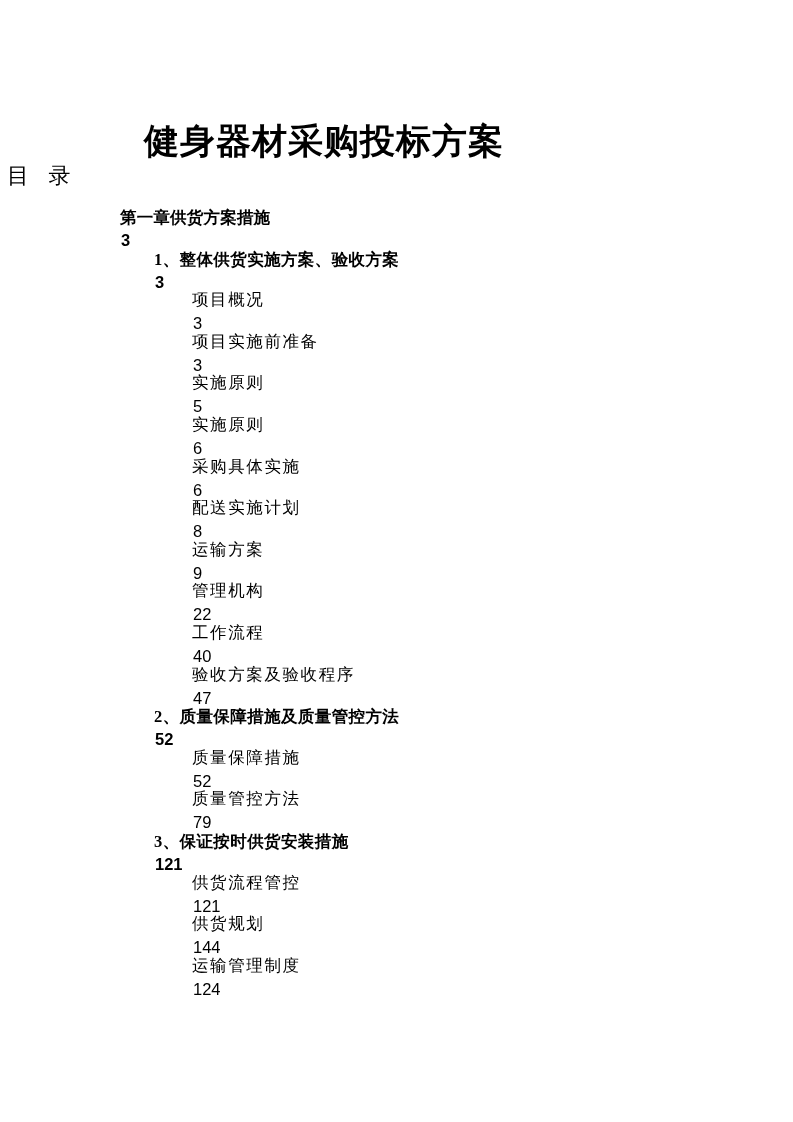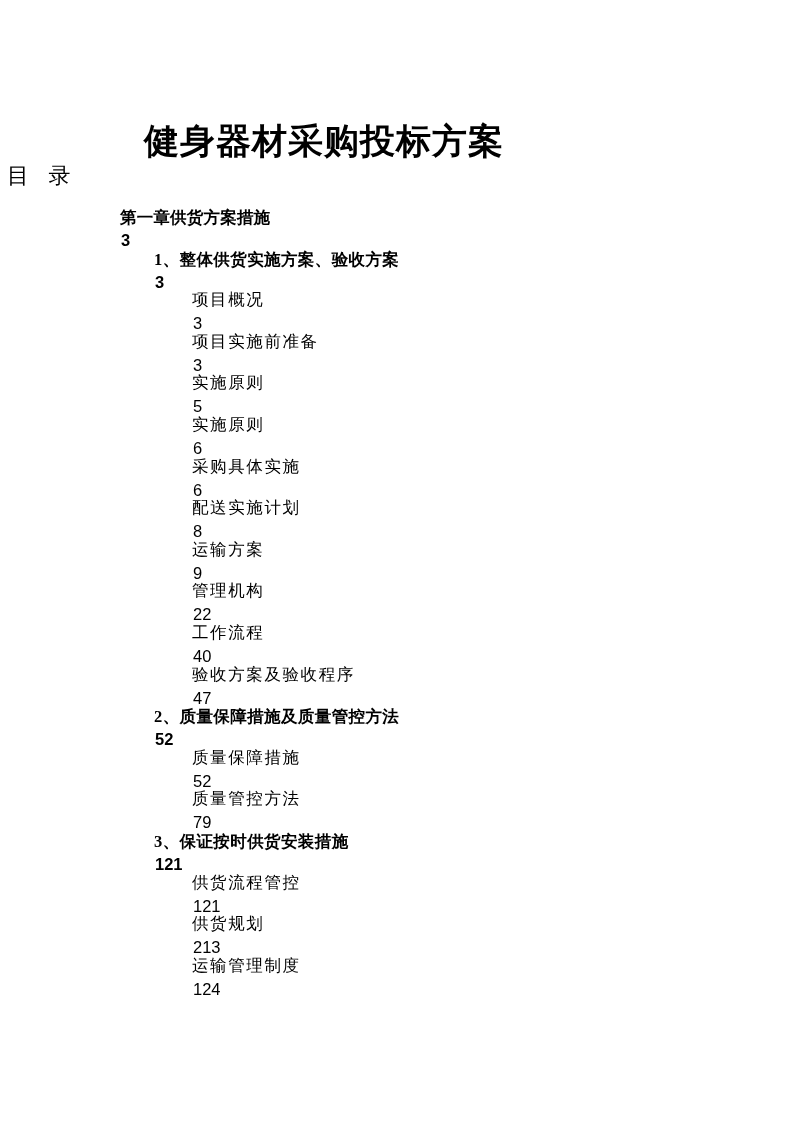--- a/index.html
+++ b/index.html
@@ -213,21 +213,21 @@
         <span class="pg">121</span>
       </div>
       <div class="toc-entry lvl3">
         <span class="txt">供货流程管控</span>
         <span class="leader"></span>
         <span class="pg">121</span>
       </div>
       <div class="toc-entry lvl3">
         <span class="txt">供货规划</span>
         <span class="leader"></span>
-        <span class="pg">213</span>
+        <span class="pg">144</span>
       </div>
       <div class="toc-entry lvl3">
         <span class="txt">运输管理制度</span>
         <span class="leader"></span>
         <span class="pg">124</span>
       </div>
     </div>
 
 </div>
 

